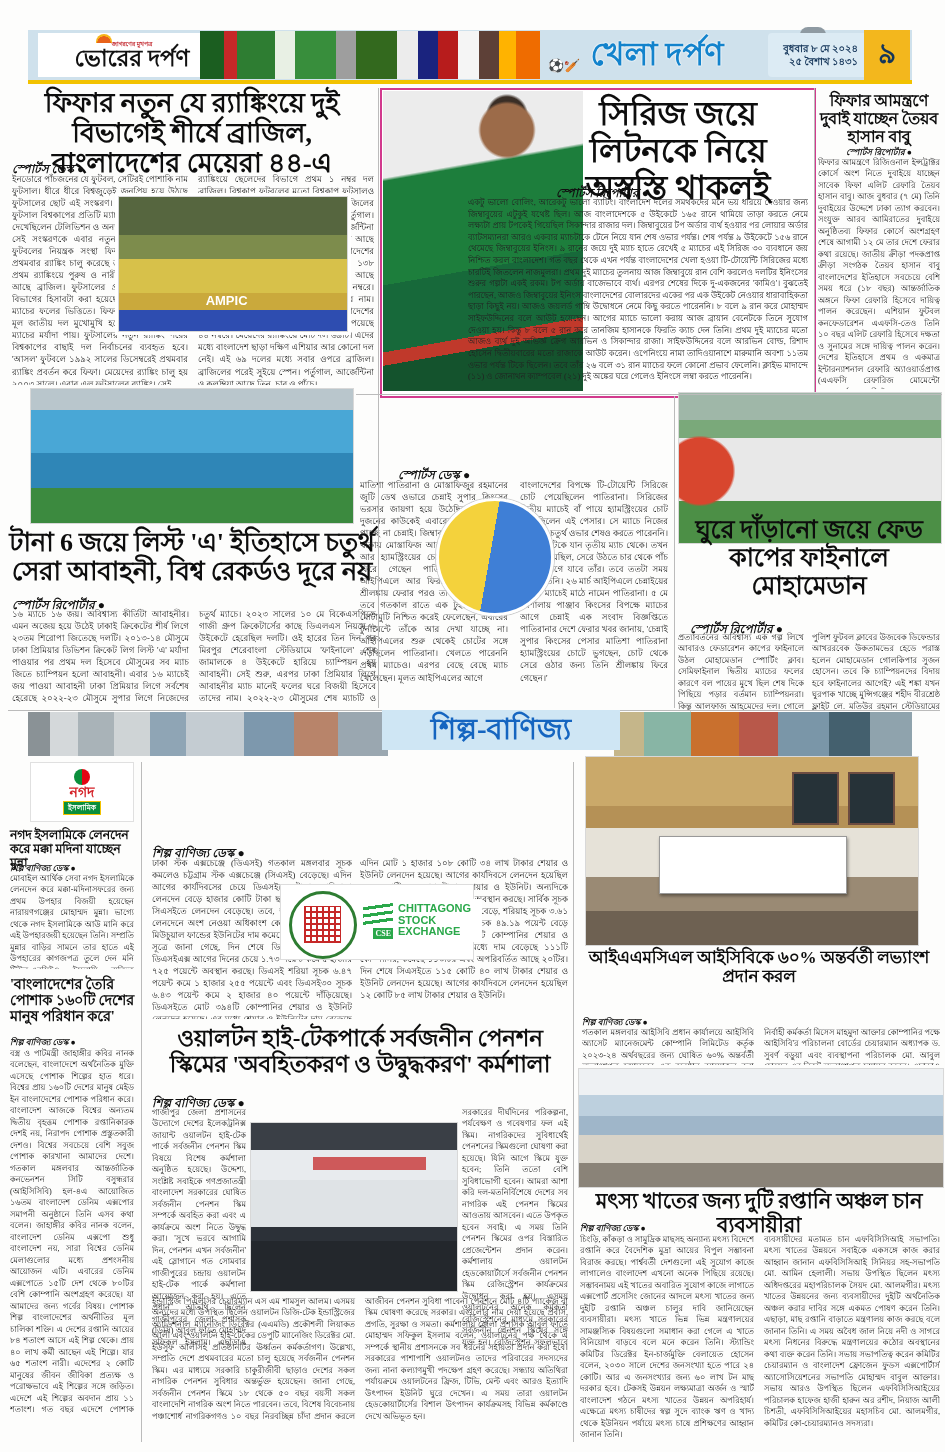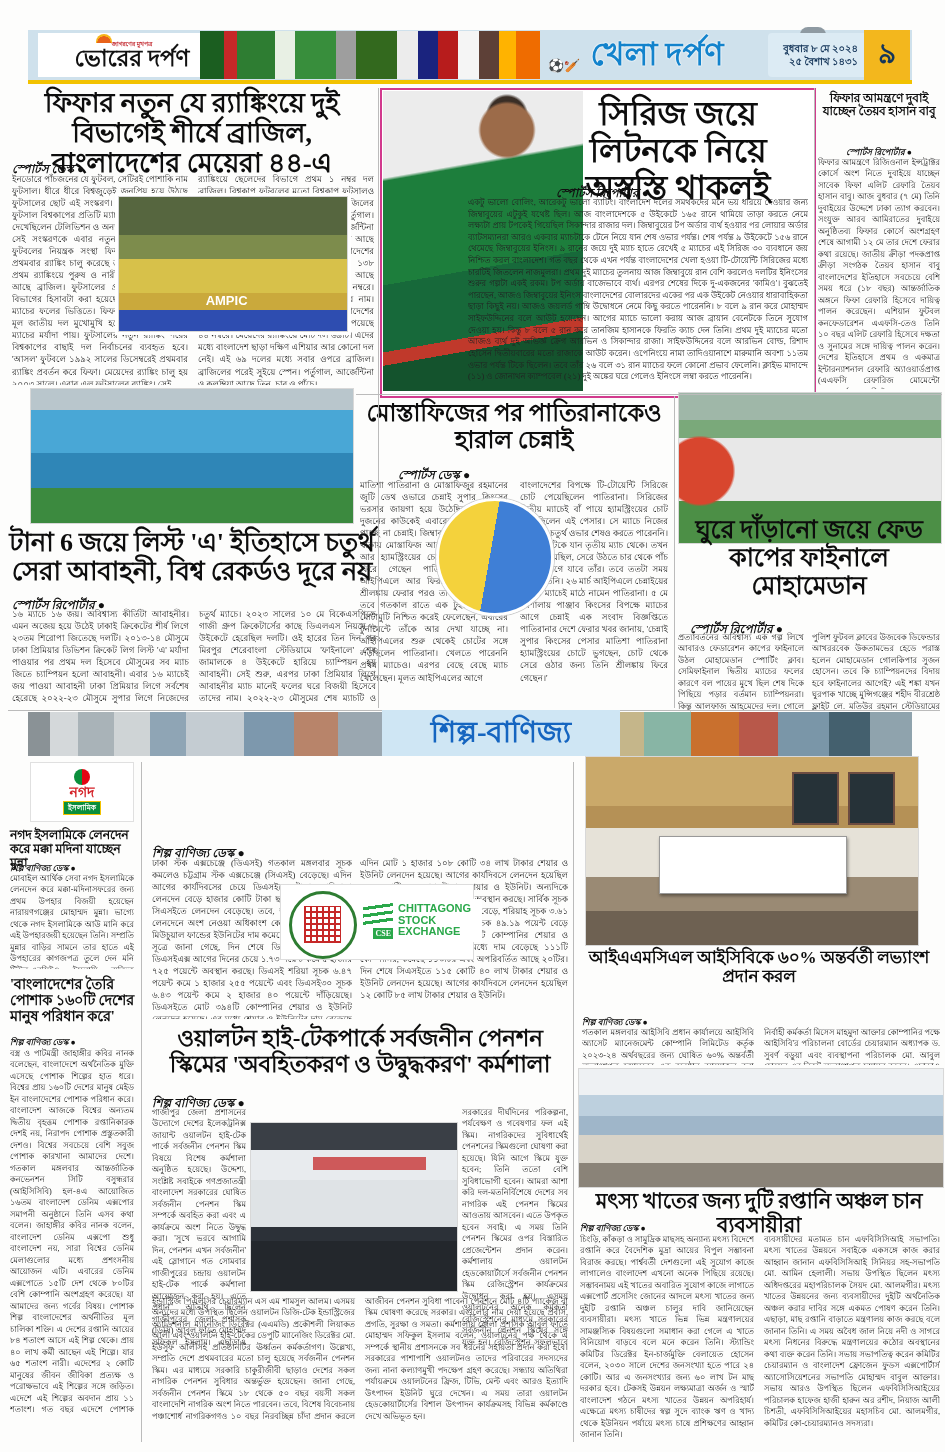--- a/index.html
+++ b/index.html
@@ -49,21 +49,21 @@
             repeating-linear-gradient(90deg,#c62828 0 2px,transparent 2px 6px),
             repeating-linear-gradient(0deg,#c62828 0 2px,transparent 2px 6px);background-color:#fff;background-size:60% 60%;
             background-position:center;background-repeat:no-repeat;}
   .cse-box{position:absolute;display:flex;align-items:center;gap:5px;background:#fff;padding:3px 6px;}
   .cse-waves{width:30px;height:26px;background:
              linear-gradient(0deg,transparent 0 20%,#2aa84a 20% 32%,transparent 32% 48%,#2aa84a 48% 60%,transparent 60% 76%,#2aa84a 76% 88%,transparent 88%);
              border-radius:4px;transform:skewY(-8deg);}
   .cse-abbr{font-size:8px;font-weight:bold;color:#fff;background:#2aa84a;padding:1px 2px;align-self:flex-end;}
   .cse-text{font-size:11px;font-weight:bold;color:#2aa84a;line-height:1.05;font-family:"Liberation Sans",sans-serif;}
   
-  .biz-title{position:absolute;left:382px;top:710px;width:238px;height:46px;background:#cfe6f4;
+  .biz-title{position:absolute;left:382px;top:710px;width:238px;height:40px;background:#cfe6f4;
              display:flex;align-items:center;justify-content:center;font-size:29px;font-weight:bold;color:#1565c0;}
   .cheque{position:absolute;left:22%;top:42%;width:56%;height:30%;background:#fff;border:1px solid #999;
           box-shadow:1px 2px 3px rgba(0,0,0,.4);}
   .frame{position:absolute;width:13%;height:26%;background:#263238;border:2px solid #6d4c41;}
 </style>
 </head>
 <body>
 
 <div class="page">
 
@@ -105,37 +105,36 @@
 
   <div class="pinkbox"></div>
   <div class="photo" style="left:383px;top:91px;width:200px;height:300px;border:none;
        background:radial-gradient(circle at 62% 13%, #9c6b49 0 9%, transparent 10%),
                   radial-gradient(circle at 62% 8%, #3a2e26 0 6%, transparent 7%),
                   linear-gradient(170deg,#ececec 0 26%,#1d7e3c 27% 58%,#17693a 58% 78%,#c0392b 78% 82%,#14532d 82% 100%);"></div>
   <div class="abs headline" style="left:548px;top:96px;width:260px;font-size:33px;">সিরিজ জয়ে লিটনকে নিয়ে অস্বস্তি থাকলই</div>
   <div class="abs byline" style="left:556px;top:184px;">স্পোর্টস রিপোর্টার ●</div>
   <div class="abs bodytext" style="left:468px;top:197px;width:340px;height:192px;overflow:hidden;font-size:8.3px;z-index:2;">একটু ভালো বোলিং, আরেকটু ভালো ব্যাটিং। বাংলাদেশ দলের সমর্থকদের মনে ভয় ধরিয়ে দেওয়ার জন্য জিম্বাবুয়ের এটুকুই যথেষ্ট ছিল। আজ বাংলাদেশকে ৫ উইকেটে ১৬৫ রানে থামিয়ে তাড়া করতে নেমে লক্ষ্যটা প্রায় টপকেই গিয়েছিল সিকান্দার রাজার দল। জিম্বাবুয়ের টপ অর্ডার ব্যর্থ হওয়ার পর লোয়ার অর্ডার ব্যাটসম্যানরা আরও একবার ম্যাচটাকে টেনে নিয়ে যান শেষ ওভার পর্যন্ত। শেষ পর্যন্ত ৯ উইকেটে ১৫৬ রানে থেমেছে জিম্বাবুয়ের ইনিংস। ৯ রানের জয়ে দুই ম্যাচ হাতে রেখেই ৫ ম্যাচের এই সিরিজ ৩০ ব্যবধানে জয় নিশ্চিত করল বাংলাদেশ। গত বছর থেকে এখন পর্যন্ত বাংলাদেশের খেলা হওয়া টি-টোয়েন্টি সিরিজের মধ্যে চারটিই জিতলেন নাজমুলরা। প্রথম দুই ম্যাচের তুলনায় আজ জিম্বাবুয়ে রান বেশি করলেও দলটির ইনিংসের শুরুর গল্পটা একই রকম। টপ অর্ডার বাজেভাবে ব্যর্থ। এরপর শেষের দিকে দু-একজনের 'কামিও'। বুঝতেই পারছেন, আজও জিম্বাবুয়ের ইনিংস বাংলাদেশের বোলারদের একের পর এক উইকেট নেওয়ার ধারাবাহিকতা ছাড়া কিছুই নয়। আজও জয়লর্ড গাম্বি উদ্বোধনে নেমে কিছু করতে পারেননি। ৮ বলে ৯ রান করে মোহাম্মদ সাইফউদ্দিনের বলে আউট হয়েছেন। আগের ম্যাচে ভালো করায় আজ ব্রায়ান বেনেটকে তিনে সুযোগ দেওয়া হয়। কিন্তু ৮ বলে ৫ রান করে তানজিম হাসানকে ফিরতি ক্যাচ দেন তিনি। প্রথম দুই ম্যাচের মতো আজও ব্যর্থ দুই অভিজ্ঞ ক্রেগ আরভিন ও সিকান্দার রাজা। সাইফউদ্দিনের বলে আরভিন বোল্ড, রিশাদ হোসেন দ্বিতীয়বারের মতো রাজাকে আউট করেন। ওপেনিংয়ে নামা তাদিওয়ানাশে মারুমানি অবশ্য ১১তম ওভার পর্যন্ত টিকে ছিলেন। তবে তাঁর ২৬ বলে ৩১ রান ম্যাচের ফলে কোনো প্রভাব ফেলেনি। ক্লাইভ মাদান্দে (১১) ও জোনাথন ক্যাম্পবেল (২১) দুই অঙ্কের ঘরে গেলেও ইনিংসে লম্বা করতে পারেননি।</div>
 
-  <div class="abs headline" style="left:356px;top:400px;width:316px;font-size:24px;">মোস্তাফিজের পর পাতিরানাকেও হারাল চেন্নাই</div>
   <div class="abs byline" style="left:398px;top:466px;">স্পোর্টস ডেস্ক ●</div>
   <div class="abs bodytext" style="left:360px;top:479px;width:148px;height:228px;overflow:hidden;">মাতিশা পাতিরানা ও মোস্তাফিজুর রহমানের জুটি ডেথ ওভারে চেন্নাই সুপার কিংসের ভরসার জায়গা হয়ে উঠেছিল। তবে এই দুজনের কাউকেই এবারের টুর্নামেন্টে আর পাচ্ছে না চেন্নাই। জিম্বাবুয়ের বিপক্ষে সিরিজ থাকায় মোস্তাফিজ আগেই দেশে ফিরেছেন। আর হ্যামস্ট্রিংয়ের চোট সারাতে শ্রীলঙ্কায় ফিরে গেছেন পাতিরানাও। পাতিরানা আইপিএলে আর ফিরবেন কি না, তিনি শ্রীলঙ্কায় ফেরার পরও তা নিশ্চিত ছিল না। তবে গতকাল রাতে এক টুইটে পাতিরানা মোটামুটি নিশ্চিত করেই ফেলেছেন, এবারের টুর্নামেন্টে তাঁকে আর দেখা যাচ্ছে না। আইপিএলের শুরু থেকেই চোটের সঙ্গে লড়ছিলেন পাতিরানা। খেলতে পারেননি প্রথম ম্যাচেও। এরপর বেছে বেছে ম্যাচ খেলেছেন। মূলত আইপিএলের আগে</div>
   <div class="abs bodytext" style="left:520px;top:479px;width:148px;height:228px;overflow:hidden;">বাংলাদেশের বিপক্ষে টি-টোয়েন্টি সিরিজে চোট পেয়েছিলেন পাতিরানা। সিরিজের দ্বিতীয় ম্যাচেই বাঁ পায়ে হ্যামস্ট্রিংয়ের চোট পেয়েছিলেন এই পেসার। সে ম্যাচে নিজের স্পেলের চতুর্থ ওভার শেষও করতে পারেননি। এরপর ছিটকে যান তৃতীয় ম্যাচ থেকে। তখন শোনা গিয়েছিল, সেরে উঠতে চার থেকে পাঁচ সপ্তাহ লেগে যাবে তাঁর। তবে ততটা সময় নেননি তিনি। ২৬ মার্চ আইপিএলে চেন্নাইয়ের দ্বিতীয় ম্যাচেই মাঠে নামেন পাতিরানা। ৫ মে ধর্মশালায় পাঞ্জাব কিংসের বিপক্ষে ম্যাচের আগে চেন্নাই এক সংবাদ বিজ্ঞপ্তিতে পাতিরানার দেশে ফেরার খবর জানায়, 'চেন্নাই সুপার কিংসের পেসার মাতিশা পাতিরানা হ্যামস্ট্রিংয়ের চোটে ভুগছেন, চোট থেকে সেরে ওঠার জন্য তিনি শ্রীলঙ্কায় ফিরে গেছেন।'</div>
   <div class="photo" style="left:436px;top:498px;width:112px;height:112px;border-radius:50%;border:3px solid #fff;z-index:3;
        box-shadow:0 0 0 1px #ccc;background:linear-gradient(100deg,#f4d23c 0 46%,#3f7fd6 46% 100%);
        "></div>
 
   <div class="photo" style="left:678px;top:392px;width:262px;height:150px;
        background:radial-gradient(circle at 8% 52%, #d8462e 0 13%, transparent 14%),
                   linear-gradient(180deg,#9fb7a8 0 18%,#7aa97a 18% 30%,#e8e8e8 30% 72%,#4c8f46 72% 100%);"></div>
   <div class="abs headline" style="left:676px;top:516px;width:266px;font-size:25px;">ঘুরে দাঁড়ানো জয়ে ফেড কাপের ফাইনালে মোহামেডান</div>
   <div class="abs byline" style="left:690px;top:620px;">স্পোর্টস রিপোর্টার ●</div>
   <div class="abs bodytext" style="left:678px;top:632px;width:126px;height:80px;overflow:hidden;font-size:8.2px;">প্রত্যাবর্তনের অবিশ্বাস্য এক গল্প লিখে আবারও ফেডারেশন কাপের ফাইনালে উঠল মোহামেডান স্পোর্টিং ক্লাব। সেমিফাইনাল দ্বিতীয় ম্যাচের ফলের কারণে বল পায়ের মুখে ছিল শেষ দিকে পিছিয়ে পড়ার বর্তমান চ্যাম্পিয়নরা। কিন্তু আলফাজ আহমেদের দল। গোলে হারিয়ে শিরোপা ধরে রাখার লড়াইয়ে নিজেদের টিকিয়ে রাখল তারা। আধিপত্য দেখিয়েও গোল পায়নি মোহামেডান। বিরতি থেকে ফিরে উল্টো থমকে যেতে হলো সাদা-কালোদের।</div>
   <div class="abs bodytext" style="left:812px;top:632px;width:128px;height:80px;overflow:hidden;font-size:8.2px;">পুলিশ ফুটবল ক্লাবের উজবেক ডিফেন্ডার আখররবেক উকতামভের হেডে পরাস্ত হলেন মোহামেডান গোলকিপার সুজন হোসেন। তবে কি চ্যাম্পিয়নদের বিদায় হবে ফাইনালের আগেই? এই শঙ্কা যখন ঘুরপাক খাচ্ছে মুন্সিগঞ্জের শহীদ বীরশ্রেষ্ঠ ফ্লাইট লে. মতিউর রহমান স্টেডিয়ামের গ্যালারিতে উপস্থিত একদল সাদা-কালো সমর্থকের মনে, তখনই আরেকটি ফিরে আসার গল্প লিখে ফেলে মোহামেডান। ৬৯ মিনিটে ইমানুয়েল সানডে গোল করে ম্যাচে সমতা আনেন। এর দশ মিনিট পর নিখুঁত হেডে জয়সূচক গোলটি করেন শাহরিয়ার ইমন।</div>
 
-  <div class="abs headline" style="left:818px;top:92px;width:122px;font-size:12px;">ফিফার আমন্ত্রণে দুবাই যাচ্ছেন তৈয়ব হাসান বাবু</div>
+  <div class="abs headline" style="left:818px;top:92px;width:122px;font-size:16px;">ফিফার আমন্ত্রণে দুবাই যাচ্ছেন তৈয়ব হাসান বাবু</div>
   <div class="abs byline" style="left:846px;top:146px;font-size:8.5px;">স্পোর্টস রিপোর্টার ●</div>
   <div class="abs bodytext" style="left:818px;top:157px;width:122px;height:232px;overflow:hidden;font-size:8.2px;">ফিফার আমন্ত্রণে রিজিওনাল ইন্সট্রাক্টর কোর্সে অংশ নিতে দুবাইয়ে যাচ্ছেন সাবেক ফিফা এলিট রেফারি তৈয়ব হাসান বাবু। আজ বুধবার (৭ মে) তিনি দুবাইয়ের উদ্দেশে ঢাকা ত্যাগ করবেন। সংযুক্ত আরব আমিরাতের দুবাইয়ে অনুষ্ঠিতব্য ফিফার কোর্সে অংশগ্রহণ শেষে আগামী ১২ মে তার দেশে ফেরার কথা রয়েছে। জাতীয় ক্রীড়া পদকপ্রাপ্ত ক্রীড়া সংগঠক তৈয়ব হাসান বাবু বাংলাদেশের ইতিহাসে সবচেয়ে বেশি সময় ধরে (১৮ বছর) আন্তর্জাতিক অঙ্গনে ফিফা রেফারি হিসেবে দায়িত্ব পালন করেছেন। এশিয়ান ফুটবল কনফেডারেশন এএফসি-তেও তিনি ১০ বছর এলিট রেফারি হিসেবে দক্ষতা ও সুনামের সঙ্গে দায়িত্ব পালন করেন। দেশের ইতিহাসে প্রথম ও একমাত্র ইন্টারন্যাশনাল রেফারি অ্যাওয়ার্ডপ্রাপ্ত (এএফসি রেফারিজ মোমেন্টো অ্যাওয়ার্ড) রেফারি তৈয়ব হাসান সাফ চ্যাম্পিয়নশিপের ফাইনাল ম্যাচেও (নেপাল-২০১৩) প্রধান রেফারির দায়িত্ব পালন করেন।</div>
 
   <div class="rule-v" style="left:378px;top:88px;height:620px;"></div>
   <div class="rule-v" style="left:674px;top:396px;height:312px;"></div>
   <div class="rule-v" style="left:814px;top:88px;height:304px;"></div>
   <div class="rule-h" style="left:356px;top:394px;width:586px;"></div>
   <div class="rule-h" style="left:8px;top:710px;width:932px;"></div>
 
   <div class="photo" style="left:28px;top:712px;width:360px;height:44px;border:none;

